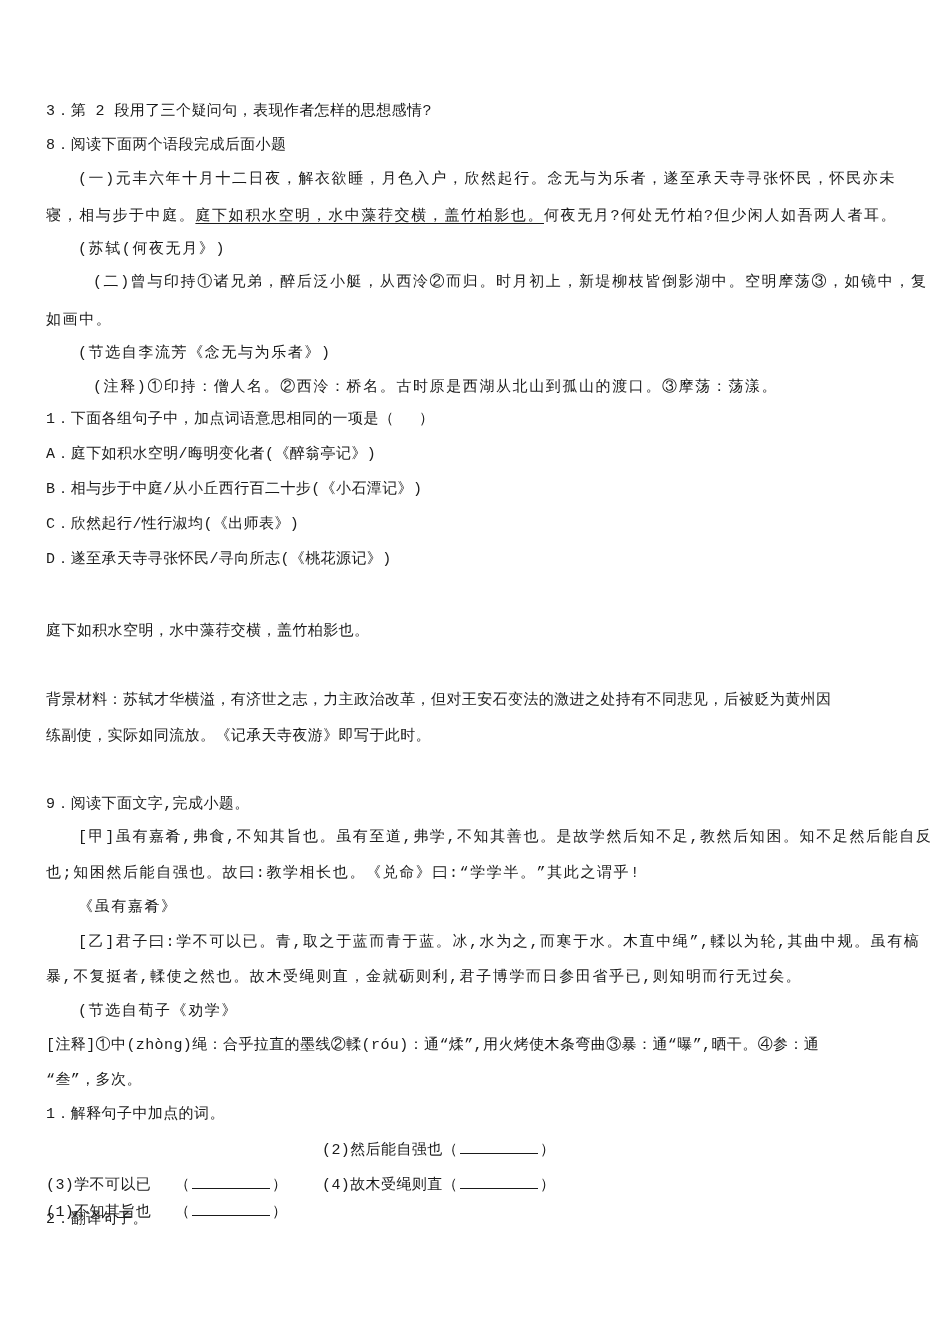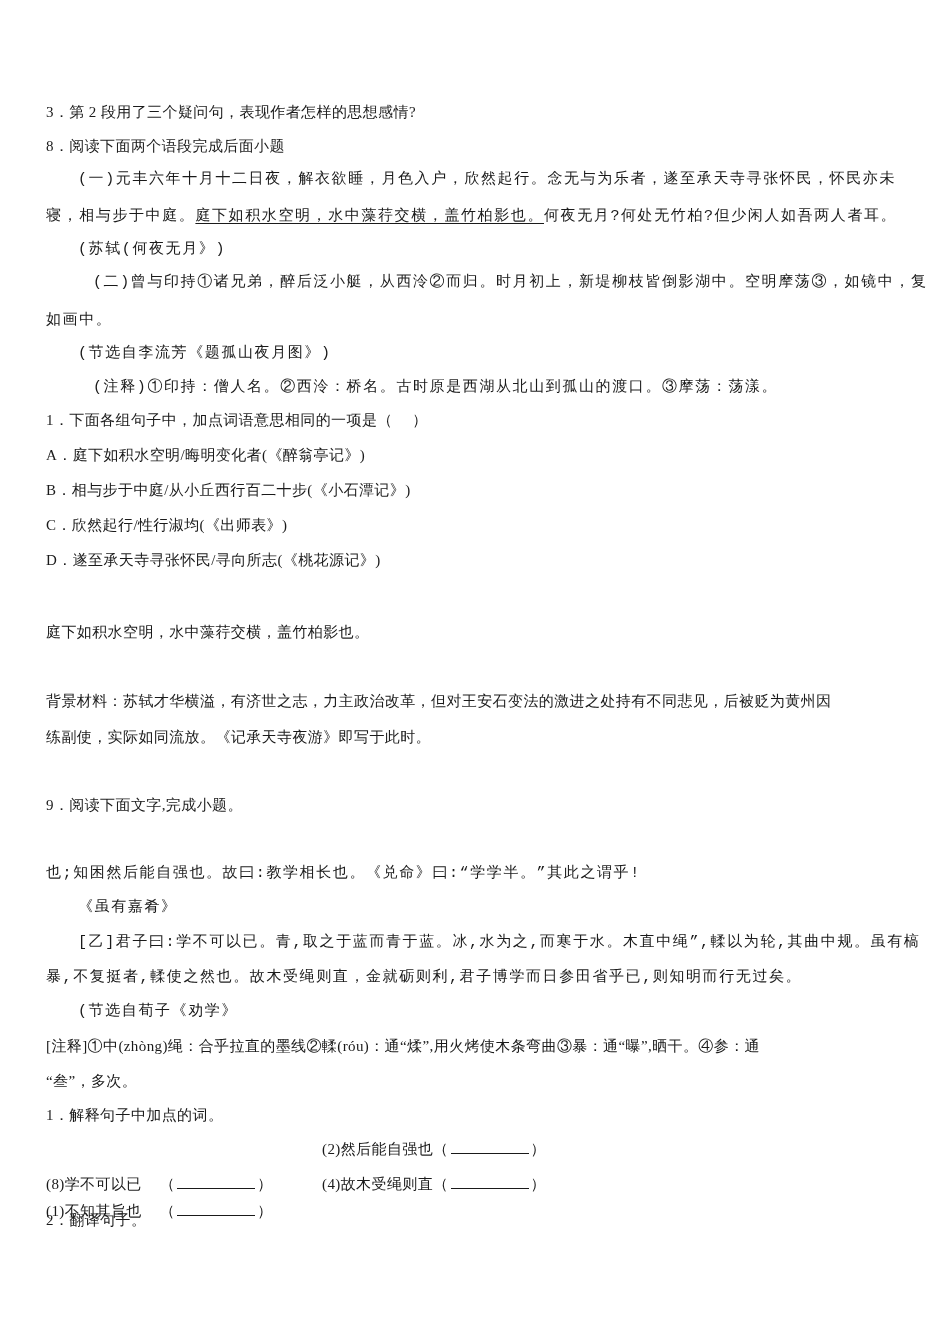--- a/index.html
+++ b/index.html
@@ -2,21 +2,21 @@
 <html><head>
 <meta charset="utf-8">
 <style>
   html, body { margin: 0; padding: 0; background: #ffffff; }
   body { width: 950px; height: 1344px; position: relative; overflow: hidden; color: #1a1a1a; }
   .page { position: absolute; left: 0; top: 0; width: 950px; height: 1344px; }
   .ln {
     position: absolute;
     left: 46px;
     white-space: nowrap;
-    font-family: Liberation Serif, serif;
+    font-family: Liberation Mono, monospace;
     font-size: 15px;
     line-height: 20px;
     letter-spacing: 0.4px;
   }
   .kai { font-family: Liberation Mono, monospace; letter-spacing: 1.6px; }
   .ind { left: 78px; }
   .ind2 { left: 93px; }
   .ul { text-decoration: underline; text-underline-offset: 3px; }
   .blank { display: inline-block; width: 78px; border-bottom: 1px solid #1a1a1a; height: 14px; vertical-align: baseline; margin: 0 2px; }
   .col2 { left: 322px; }
@@ -30,55 +30,56 @@
   <div class="ln" style="top:136px">8．阅读下面两个语段完成后面小题</div>
 
   <div class="ln kai ind" style="top:170px">(一)元丰六年十月十二日夜，解衣欲睡，月色入户，欣然起行。念无与为乐者，遂至承天寺寻张怀民，怀民亦未</div>
   <div class="ln kai" style="top:207px">
     <span>寝，相与步于中庭。</span><span class="ul">庭下如积水空明，水中藻荇交横，盖竹柏影也。</span><span>何夜无月?何处无竹柏?但少闲人如吾两人者耳。</span>
   </div>
   <div class="ln kai ind" style="top:240px">(苏轼(何夜无月》)</div>
 
   <div class="ln kai ind2" style="top:273px">(二)曾与印持①诸兄弟，醉后泛小艇，从西泠②而归。时月初上，新堤柳枝皆倒影湖中。空明摩荡③，如镜中，复</div>
   <div class="ln kai" style="top:311px">如画中。</div>
-  <div class="ln kai ind" style="top:344px">(节选自李流芳《题孤山夜月图》)</div>
+  <div class="ln kai ind" style="top:344px">(节选自李流芳《念无与为乐者》)</div>
   <div class="ln kai ind2" style="top:378px">(注释)①印持：僧人名。②西泠：桥名。古时原是西湖从北山到孤山的渡口。③摩荡：荡漾。</div>
 
   <div class="ln" style="top:410px">1．下面各组句子中，加点词语意思相同的一项是（　 ）</div>
   <div class="ln" style="top:480px">B．相与步于中庭/从小丘西行百二十步(《小石潭记》)</div>
   <div class="ln" style="top:445px">A．庭下如积水空明/晦明变化者(《醉翁亭记》)</div>
   <div class="ln" style="top:515px">C．欣然起行/性行淑均(《出师表》)</div>
   <div class="ln" style="top:550px">D．遂至承天寺寻张怀民/寻向所志(《桃花源记》)</div>
 
   <div class="ln" style="top:622px">庭下如积水空明，水中藻荇交横，盖竹柏影也。</div>
   <div class="ln" style="top:691px">背景材料：苏轼才华横溢，有济世之志，力主政治改革，但对王安石变法的激进之处持有不同悲见，后被贬为黄州因</div>
   <div class="ln" style="top:727px">练副使，实际如同流放。《记承天寺夜游》即写于此时。</div>
 
   <div class="ln" style="top:795px">9．阅读下面文字,完成小题。</div>
+  <div class="ln kai ind" style="top:828px">[甲]虽有嘉肴,弗食,不知其旨也。虽有至道,弗学,不知其善也。是故学然后知不足,教然后知困。知不足然后能自反</div>
   <div class="ln kai" style="top:864px">也;知困然后能自强也。故曰:教学相长也。《兑命》曰:“学学半。”其此之谓乎!</div>
   <div class="ln kai ind" style="top:898px">《虽有嘉肴》</div>
   <div class="ln kai ind" style="top:933px">[乙]君子曰:学不可以已。青,取之于蓝而青于蓝。冰,水为之,而寒于水。木直中绳”,輮以为轮,其曲中规。虽有槁</div>
   <div class="ln kai" style="top:968px">暴,不复挺者,輮使之然也。故木受绳则直，金就砺则利,君子博学而日参田省乎已,则知明而行无过矣。</div>
   <div class="ln kai ind" style="top:1002px">(节选自荀子《劝学》</div>
 
   <div class="ln" style="top:1036px">[注释]①中(zhòng)绳：合乎拉直的墨线②輮(róu)：通“煣”,用火烤使木条弯曲③暴：通“曝”,晒干。④参：通</div>
   <div class="ln" style="top:1071px">“叁”，多次。</div>
 
   <div class="ln" style="top:1105px">1．解释句子中加点的词。</div>
 
   <div class="ln" style="top:1201px">
     <span>(1)不知其旨也</span>
     <span style="margin-left:14px">（</span><span class="blank"></span><span>）</span>
   </div>
   <div class="ln col2" style="top:1139px">
     <span>(2)然后能自强也</span><span>（</span><span class="blank"></span><span>）</span>
   </div>
 
   <div class="ln" style="top:1174px">
-    <span>(8)学不可以已</span>
+    <span>(3)学不可以已</span>
     <span style="margin-left:14px">（</span><span class="blank"></span><span>）</span>
   </div>
   <div class="ln col2" style="top:1174px">
     <span>(4)故木受绳则直</span><span>（</span><span class="blank"></span><span>）</span>
   </div>
 
   <div class="ln" style="top:1210px">2．翻译句子。</div>
 
 </div>
 

